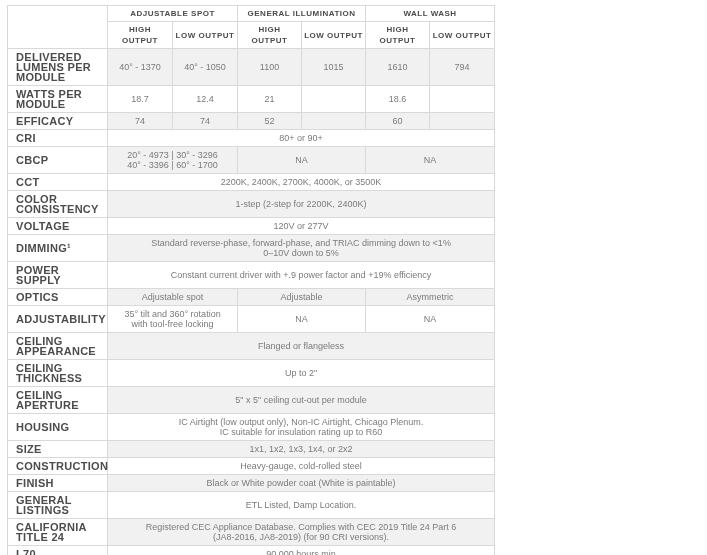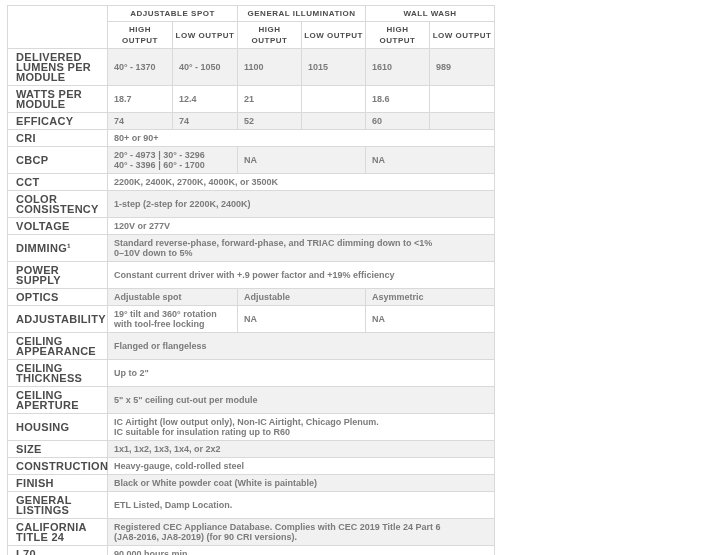--- a/index.html
+++ b/index.html
@@ -50,22 +50,23 @@
     color: #4c4c4c;
     text-align: left;
     padding: 3px 4px 3px 8px;
     line-height: 10px;
     background: #ffffff;
     text-transform: uppercase;
   }
   
   td {
     font-size: 9px;
-    font-weight: 700;
+    font-weight: 400;
     color: #7b7b7b;
+    text-align: center;
     padding: 3px 6px;
     line-height: 10px;
     white-space: pre-line;
     background: #ffffff;
   }
   td.shaded { background: #f1f1f1; }
   
   .footnotes {
     margin-top: 11px;
     width: 690px;
@@ -109,21 +110,21 @@
       </tr>
     </thead>
     <tbody>
         <tr>
           <th class="row-label">DELIVERED LUMENS PER MODULE</th>
           <td colspan="1" class="shaded">40° - 1370</td>
           <td colspan="1" class="shaded">40° - 1050</td>
           <td colspan="1" class="shaded">1100</td>
           <td colspan="1" class="shaded">1015</td>
           <td colspan="1" class="shaded">1610</td>
-          <td colspan="1" class="shaded">989</td>
+          <td colspan="1" class="shaded">794</td>
         </tr>
         <tr>
           <th class="row-label">WATTS PER MODULE</th>
           <td colspan="1">18.7</td>
           <td colspan="1">12.4</td>
           <td colspan="1">21</td>
           <td colspan="1"></td>
           <td colspan="1">18.6</td>
           <td colspan="1"></td>
         </tr>
@@ -169,21 +170,21 @@
           <td colspan="6">Constant current driver with +.9 power factor and +19% efficiency</td>
         </tr>
         <tr>
           <th class="row-label">OPTICS</th>
           <td colspan="2" class="shaded">Adjustable spot</td>
           <td colspan="2" class="shaded">Adjustable</td>
           <td colspan="2" class="shaded">Asymmetric</td>
         </tr>
         <tr>
           <th class="row-label">ADJUSTABILITY</th>
-          <td colspan="2">19° tilt and 360° rotation
+          <td colspan="2">35° tilt and 360° rotation
 with tool-free locking</td>
           <td colspan="2">NA</td>
           <td colspan="2">NA</td>
         </tr>
         <tr>
           <th class="row-label">CEILING APPEARANCE</th>
           <td colspan="6" class="shaded">Flanged or flangeless</td>
         </tr>
         <tr>
           <th class="row-label">CEILING THICKNESS</th>

